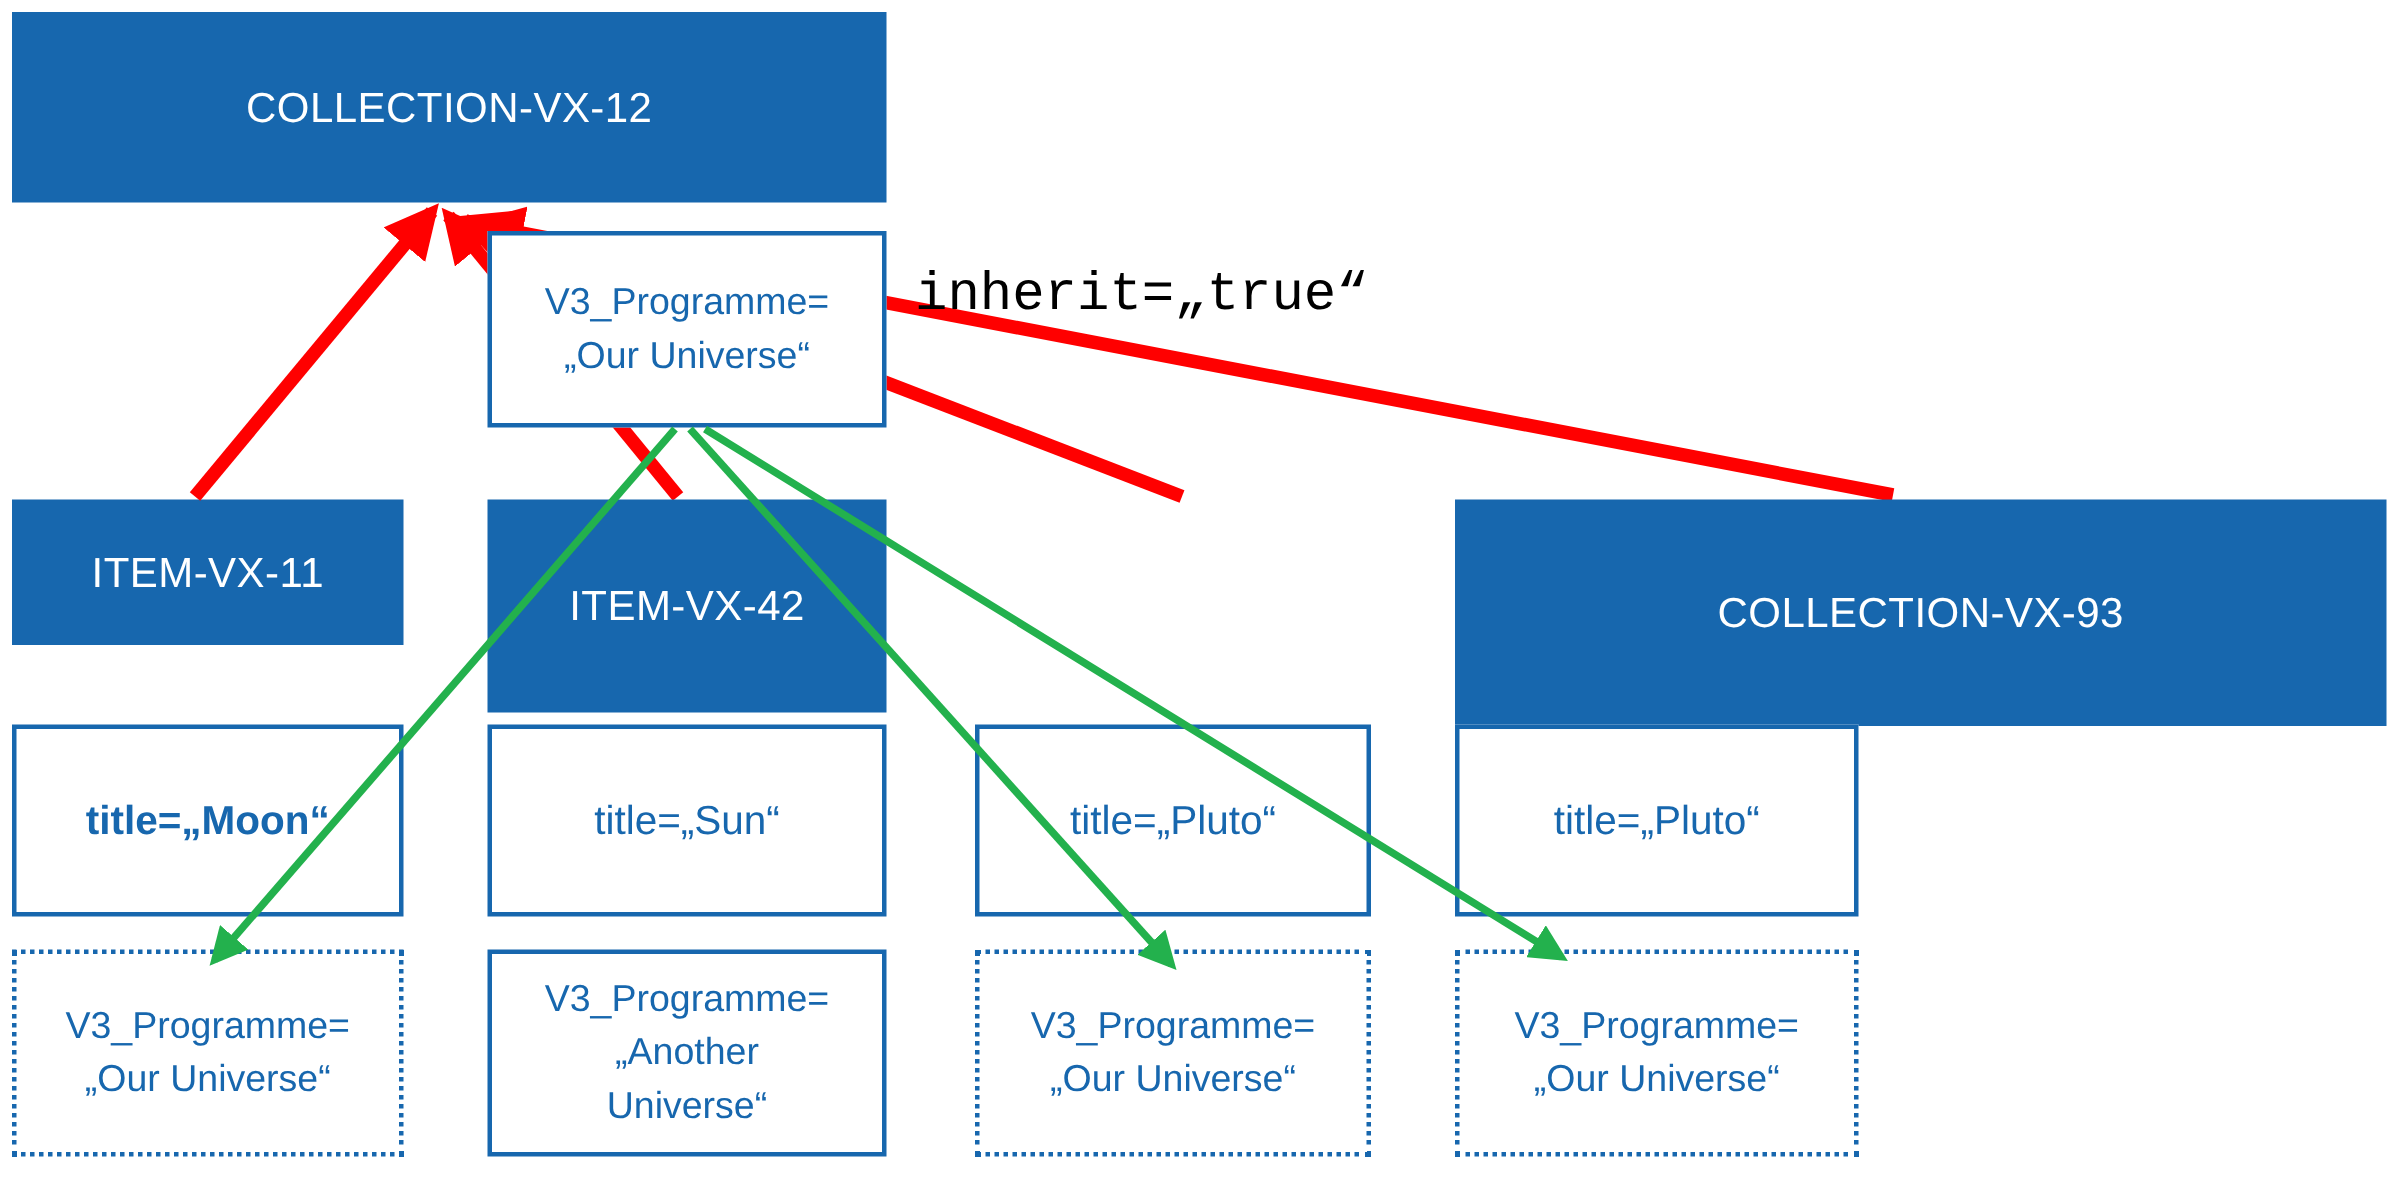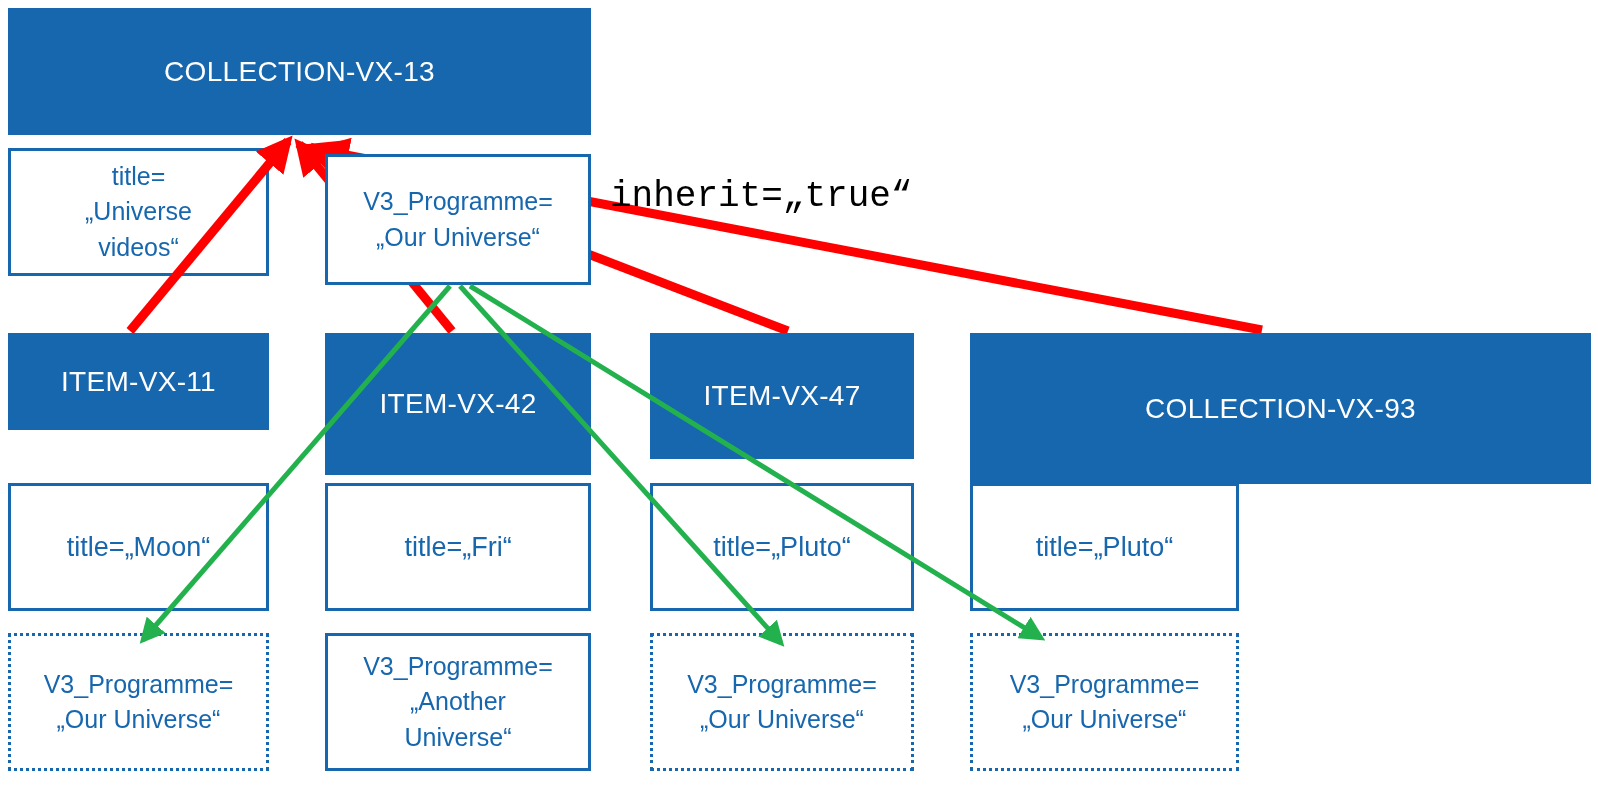--- a/index.html
+++ b/index.html
@@ -60,21 +60,21 @@
   #box-root        { left: 8px;   top: 8px;   width: 583px; height: 127px; }
   #box-root-title  { left: 8px;   top: 148px; width: 261px; height: 128px; }
   #box-root-prog   { left: 325px; top: 154px; width: 266px; height: 131px; }
   #inherit-label   { left: 610px; top: 176px; }
 
   #box-item1 { left: 8px;   top: 333px; width: 261px; height: 97px; }
   #box-item2 { left: 325px; top: 333px; width: 266px; height: 142px; }
   #box-item3 { left: 650px; top: 333px; width: 264px; height: 126px; }
   #box-item4 { left: 970px; top: 333px; width: 621px; height: 151px; }
 
-  #box-title1 { left: 8px;   top: 483px; width: 261px; height: 128px; }
+  #box-title1 { left: 8px;   top: 483px; width: 261px; height: 128px; font-weight: bold; }
   #box-title2 { left: 325px; top: 483px; width: 266px; height: 128px; }
   #box-title3 { left: 650px; top: 483px; width: 264px; height: 128px; }
   #box-title4 { left: 970px; top: 483px; width: 269px; height: 128px; }
 
   #box-prog1 { left: 8px;   top: 633px; width: 261px; height: 138px; }
   #box-prog2 { left: 325px; top: 633px; width: 266px; height: 138px; }
   #box-prog3 { left: 650px; top: 633px; width: 264px; height: 138px; }
   #box-prog4 { left: 970px; top: 633px; width: 269px; height: 138px; }
 </style>
 </head>
@@ -87,53 +87,45 @@
       <marker id="redhead-b" viewBox="0 0 10 10" refX="8" refY="5" markerWidth="4" markerHeight="4" orient="auto">
         <path d="M0,0 L10,5 L0,10 z" fill="#FF0000"></path>
       </marker>
     </defs>
     <line x1="452" y1="331" x2="299" y2="144" stroke="#FF0000" stroke-width="9" marker-end="url(#redhead-b)"></line>
     <line x1="788" y1="331" x2="310" y2="147" stroke="#FF0000" stroke-width="9" marker-end="url(#redhead-b)"></line>
     <line x1="1262" y1="330" x2="320" y2="150" stroke="#FF0000" stroke-width="9" marker-end="url(#redhead-b)"></line>
   </svg>
 
   <div class="node fill" id="box-root">
-    <span>COLLECTION-VX-13</span>
+    <span>COLLECTION-VX-12</span>
   </div>
 
-  <div class="node outline multiline" id="box-root-title">
-    <span class="multiline">title=
-„Universe
-videos“</span>
-  </div>
   <div class="node outline multiline" id="box-root-prog">
     <span class="multiline">V3_Programme=
 „Our Universe“</span>
   </div>
 
   <div class="mono-label" id="inherit-label">inherit=„true“</div>
 
   <div class="node fill" id="box-item1">
     <span>ITEM-VX-11</span>
   </div>
   <div class="node fill" id="box-item2">
     <span>ITEM-VX-42</span>
   </div>
-  <div class="node fill" id="box-item3">
-    <span>ITEM-VX-47</span>
-  </div>
   <div class="node fill" id="box-item4">
     <span>COLLECTION-VX-93</span>
   </div>
 
   <div class="node outline titlebox" id="box-title1">
     <span>title=„Moon“</span>
   </div>
   <div class="node outline titlebox" id="box-title2">
-    <span>title=„Fri“</span>
+    <span>title=„Sun“</span>
   </div>
   <div class="node outline titlebox" id="box-title3">
     <span>title=„Pluto“</span>
   </div>
   <div class="node outline titlebox" id="box-title4">
     <span>title=„Pluto“</span>
   </div>
 
   <div class="node outline dotted" id="box-prog1">
     <span class="multiline">V3_Programme=

